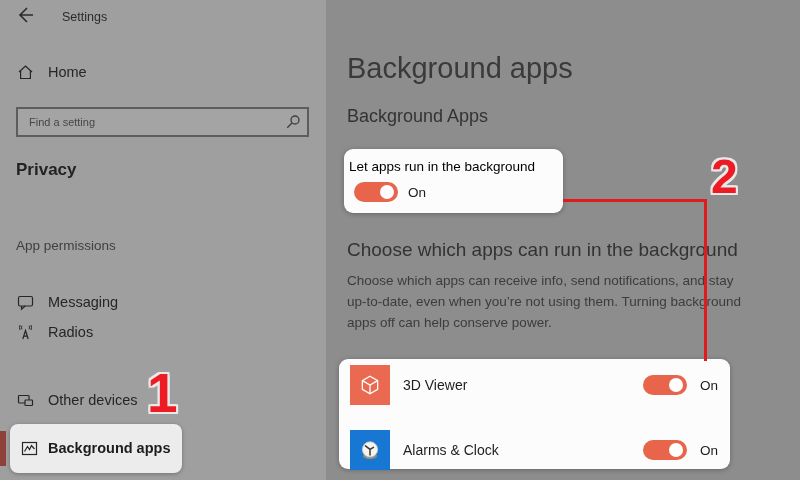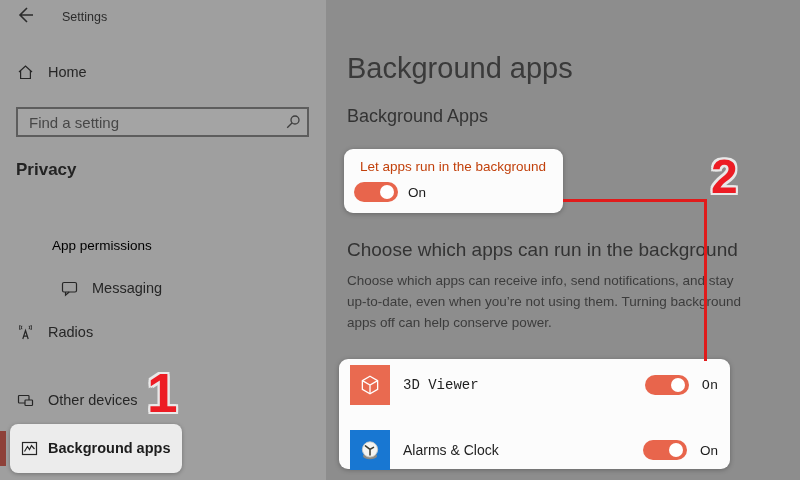--- a/index.html
+++ b/index.html
@@ -7,59 +7,59 @@
          font-family:"Liberation Sans",sans-serif;background:#8d8d8d;}
 
   
   .sidebar{position:absolute;left:0;top:0;width:326px;height:480px;background:#9f9f9f;}
   .titlebar-back{position:absolute;left:14px;top:4px;width:22px;height:22px;color:#2b2b2b;}
   .titlebar-title{position:absolute;left:62px;top:10px;font-size:12.5px;color:#2b2b2b;}
   .nav-row{position:absolute;left:0;width:326px;height:30px;}
   .nav-icon{position:absolute;left:17px;top:0px;width:17px;height:17px;color:#262626;}
   .nav-label{position:absolute;left:48px;top:0px;font-size:14.5px;color:#262626;white-space:nowrap;}
   .row-home{top:64px;padding-left:23px;}
-  .row-messaging{top:280px;margin-left:44px;}
+  .row-messaging{top:294px;}
   .row-radios{top:324px;}
   .row-otherdevices{top:392px;}
   .searchbox{position:absolute;left:16px;top:107px;width:289px;height:26px;
              border:2px solid #5d5d5d;background:#a4a4a4;}
   .searchbox input{position:absolute;left:9px;top:2px;width:240px;height:20px;border:0;outline:0;
              background:transparent;font-family:"Liberation Sans",sans-serif;
-             font-size:15px;color:#0c4a6e;}
+             font-size:11px;color:#0c4a6e;}
   .searchbox input::placeholder{color:#474747;opacity:1;}
   .search-glyph{position:absolute;right:6px;top:5px;width:16px;height:16px;color:#3e3e3e;}
   .side-heading{position:absolute;left:16px;font-size:17px;font-weight:bold;color:#232323;}
   .heading-privacy{top:160px;}
-  .heading-perms{top:238px;font-weight:normal;font-size:13.5px;color:#000000;margin-left:36px;}
+  .heading-perms{top:238px;font-weight:normal;font-size:13.5px;color:#404040;}
   .selected-row{position:absolute;left:10px;top:424px;width:172px;height:49px;
                 background:#ececec;border-radius:8px;box-shadow:0 1px 4px rgba(0,0,0,.28);}
   .selected-row .nav-icon{left:11px;top:16px;}
   .selected-row .nav-label{left:38px;top:16px;font-weight:bold;color:#1d1d1d;font-size:14.5px;}
   .accent-bar{position:absolute;left:0;top:431px;width:6px;height:35px;background:#8e4139;}
 
   
   .main{position:absolute;left:326px;top:0;width:474px;height:480px;background:#8d8d8d;}
   .page-title{position:absolute;left:21px;top:52px;font-size:29px;font-weight:400;color:#3a3a3a;}
   .h2{position:absolute;font-weight:400;color:#333;}
   .h2-bgapps{left:21px;top:106px;font-size:18px;}
   .h2-choose{left:21px;top:239px;font-size:19px;}
   .desc{position:absolute;left:21px;top:270px;width:396px;font-size:13.5px;
         line-height:21px;color:#3c3c3c;}
   .card{position:absolute;background:#fcfcfc;border-radius:9px;box-shadow:0 1px 5px rgba(0,0,0,.28);}
   .card-master{left:18px;top:149px;width:219px;height:64px;}
-  .master-label{position:absolute;left:16px;top:10px;font-size:13.5px;color:#c2410c;white-space:nowrap;}
+  .master-label{position:absolute;left:5px;top:10px;font-size:13.5px;color:#000000;white-space:nowrap;}
   .toggle{position:relative;display:inline-block;width:44px;height:20px;border-radius:11px;
           background:#e8654c;flex:none;}
   .toggle::after{content:"";position:absolute;right:4px;top:3px;width:14px;height:14px;
           border-radius:50%;background:#fff;}
   .master-toggle{position:absolute;left:10px;top:33px;}
   .master-state{position:absolute;left:64px;top:36px;font-size:13.5px;color:#1c1c1c;}
   .card-apps{left:13px;top:359px;width:391px;height:110px;}
   .app-row{position:absolute;left:11px;right:12px;height:44px;display:flex;align-items:center;}
-  .app-row.r1{top:4px;font-family:Liberation Mono, monospace;}
+  .app-row.r1{top:4px;}
   .app-row.r2{top:69px;}
   .app-icon{width:40px;height:40px;flex:none;display:flex;align-items:center;justify-content:center;}
   .icon-3d{background:#e96a50;}
   .icon-clock{background:#1877d2;}
   .app-name{margin-left:13px;font-size:14px;color:#1f1f1f;flex:1;}
   .app-state{margin-left:13px;font-size:13.5px;color:#1c1c1c;}
 
   
   .ann-line{position:absolute;background:#e01b1b;}
   .line-h{left:563px;top:199px;width:144px;height:3px;}

